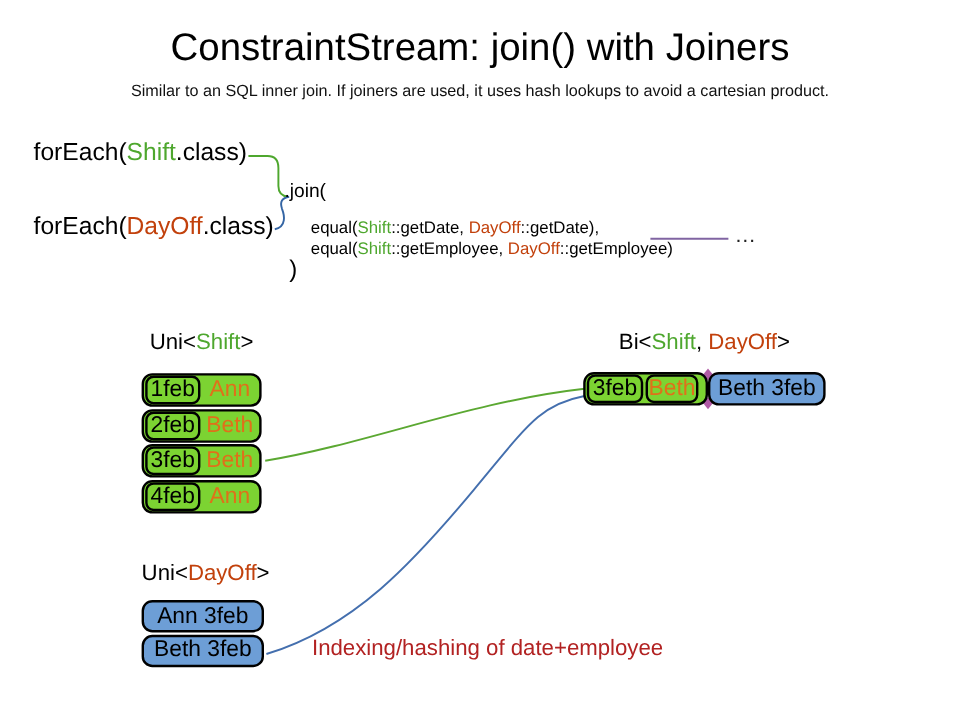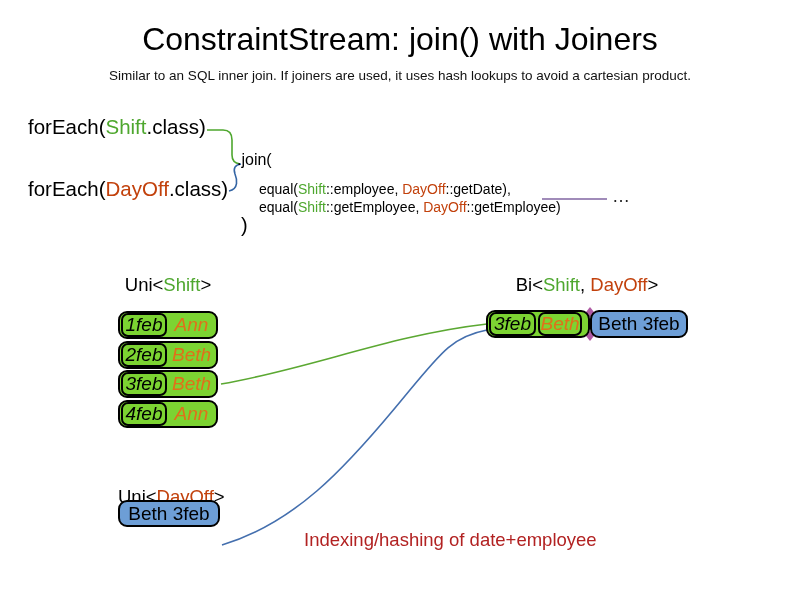--- a/index.html
+++ b/index.html
@@ -23,28 +23,28 @@
   .join-close{left:241px;top:214px;font-size:20px;}
   .ellipsis{left:612px;top:186px;font-size:18px;letter-spacing:2px;color:#222;}
 
   .c-green{color:#4EA72E;}
   .c-blue{color:#c2410c;}
 
   
   .tbl-label{font-size:18.5px;white-space:pre;}
   .uni-shift-label{left:118px;top:274px;width:100px;text-align:center;}
   .bi-label{left:486px;top:274px;width:202px;text-align:center;}
-  .uni-dayoff-label{left:118px;top:486px;width:102px;text-align:left;}
+  .uni-dayoff-label{left:118px;top:466px;width:102px;text-align:left;}
 
   
   .row{
     box-sizing:border-box;border:2px solid #000;border-radius:9px;
     display:flex;align-items:center;font-size:19px;
   }
-  .green-row{background:#7CD332;font-style:italic;}
+  .green-row{background:#7CD332;}
   .blue-row{background:#6D9ED6;justify-content:center;}
   .date-cell{
     box-sizing:border-box;border:2px solid #000;border-radius:7px;background:#7CD332;
     height:24px;display:flex;align-items:center;justify-content:center;margin-left:1px;
   }
   .emp-cell{flex:1;text-align:center;color:#E0701A;}
   .emp-cell.bordered{
     flex:none;box-sizing:border-box;border:2px solid #000;border-radius:7px;
     height:24px;display:flex;align-items:center;justify-content:center;margin-left:2px;
   }
@@ -55,21 +55,21 @@
 
   .bi-green{left:486px;top:310px;width:104px;height:28px;}
   .bi-green .date-cell{width:47px;}
   .bi-green .emp-cell.bordered{width:44px;}
   .bi-blue{left:590px;top:310px;width:98px;height:28px;}
 
   .dayoff-table{left:118px;top:500px;}
   .dayoff-table .row{width:102px;height:27px;margin-bottom:1.5px;}
 
   
-  .note{left:260px;top:528px;font-size:18.5px;line-height:23px;color:#B22222;margin-left:44px;}
+  .note{left:260px;top:528px;font-size:18.5px;line-height:23px;color:#B22222;}
 
   svg.overlay{position:absolute;left:0;top:0;pointer-events:none;}
 </style>
 </head>
 <body>
 
 <svg class="overlay" width="800" height="600" viewBox="0 0 800 600">
   <path d="M 207 130 H 223 Q 232 130 232 140 V 155 Q 232 163 240 164" fill="none" stroke="#4EA72E" stroke-width="1.6"></path>
   <path d="M 229 191 C 239 189 237 179 235 174 C 233 168 235 165 241 164" fill="none" stroke="#3465A4" stroke-width="1.6"></path>
   <line x1="542" y1="199" x2="607" y2="199" stroke="#8064A2" stroke-width="1.6"></line>
@@ -81,21 +81,21 @@
 
 <div class="abs title">ConstraintStream: join() with Joiners</div>
 <div class="abs subtitle">Similar to an SQL inner join. If joiners are used, it uses hash lookups to avoid a cartesian product.</div>
 
 <div class="abs code-line fe1"><span>forEach(</span><span class="c-green">Shift</span><span>.class)</span></div>
 
 <div class="abs code-line fe2"><span>forEach(</span><span class="c-blue">DayOff</span><span>.class)</span></div>
 
 <div class="abs code-line join-open">.join(</div>
 
-<div class="abs code-line joiner1"><span>equal(</span><span class="c-green">Shift</span><span>::employee, </span><span class="c-blue">DayOff</span><span>::getDate),</span></div>
+<div class="abs code-line joiner1"><span>equal(</span><span class="c-green">Shift</span><span>::getDate, </span><span class="c-blue">DayOff</span><span>::getDate),</span></div>
 
 <div class="abs code-line joiner2"><span>equal(</span><span class="c-green">Shift</span><span>::getEmployee, </span><span class="c-blue">DayOff</span><span>::getEmployee)</span></div>
 
 <div class="abs code-line join-close">)</div>
 <div class="abs ellipsis">…</div>
 
 <div class="abs tbl-label uni-shift-label"><span>Uni&lt;</span><span class="c-green">Shift</span><span>&gt;</span></div>
 
 <div class="abs shift-table">
   <div class="row green-row">
@@ -120,18 +120,19 @@
 
 <div class="abs row green-row bi-green">
   <span class="date-cell">3feb</span>
   <span class="emp-cell bordered">Beth</span>
 </div>
 <div class="abs row blue-row bi-blue">Beth 3feb</div>
 
 <div class="abs tbl-label uni-dayoff-label"><span>Uni&lt;</span><span class="c-blue">DayOff</span><span>&gt;</span></div>
 
 <div class="abs dayoff-table">
+  <div class="row blue-row">Ann 3feb</div>
   <div class="row blue-row">Beth 3feb</div>
 </div>
 
 <div class="abs note">
   <div>Indexing/hashing of date+employee</div>
 </div>
 
 </body></html>

